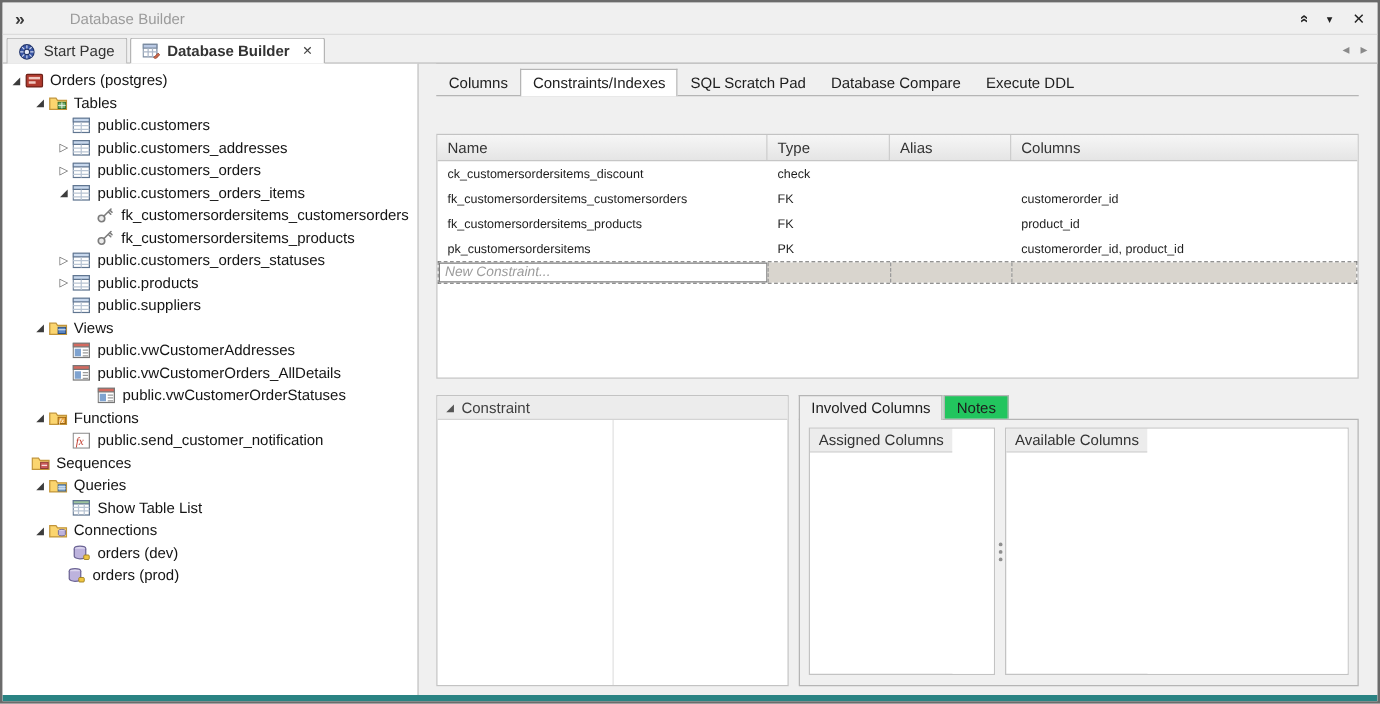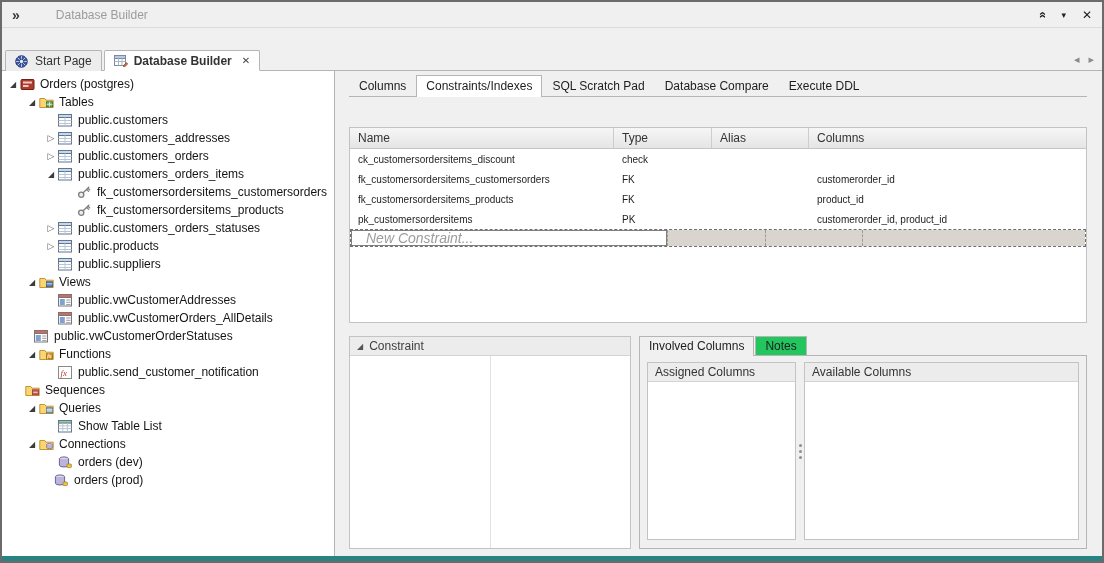--- a/index.html
+++ b/index.html
@@ -9,21 +9,21 @@
   
   .titlebar { height:26px; flex:none; display:flex; align-items:center; padding:0 10px; background:#f0f0f0; border-bottom:1px solid #dcdcdc; }
   .tb-chevrons { font-size:14px; font-weight:bold; color:#3a3a3a; margin-right:36px; }
   .tb-title { font-size:12px; color:#9b9b9b; }
   .tb-controls { margin-left:auto; display:flex; align-items:center; gap:16px; color:#222; }
   .tbc { font-size:12px; cursor:default; display:inline-block; }
   .tbc.rot { transform:rotate(-90deg); font-weight:bold; }
   .tbc.caret { font-size:9px; }
 
   
-  .doctabs { height:23px; flex:none; display:flex; align-items:flex-end; background:#f0f0f0; border-bottom:1px solid #b5b5b5; padding:0 3px;margin-top:20px; }
+  .doctabs { height:23px; flex:none; display:flex; align-items:flex-end; background:#f0f0f0; border-bottom:1px solid #b5b5b5; padding:0 3px; }
   .doctab { height:21px; display:flex; align-items:center; gap:5px; padding:0 9px; font-size:12px; color:#333; background:#ededed; border:1px solid #b5b5b5; border-bottom:none; border-radius:2px 2px 0 0; margin-right:2px; margin-bottom:-1px; }
   .doctab.active { background:#fff; font-weight:bold; border-bottom:1px solid #fff; }
   .tab-close { font-size:10px; color:#444; margin-left:5px; font-weight:normal; }
   .nav-arrows { margin-left:auto; align-self:center; display:flex; gap:9px; color:#8a8a8a; font-size:11px; padding-right:5px; }
 
   
   .main { flex:1; display:flex; min-height:0; }
   .tree { width:333px; flex:none; background:#fff; border-right:1px solid #b5b5b5; padding-top:4px; font-size:12px; color:#141414; overflow:hidden; }
   .tree-row { height:18px; display:flex; align-items:center; white-space:nowrap; cursor:default; }
   .tree-arrow { width:14px; flex:none; display:inline-flex; justify-content:center; align-items:center; font-size:8px; color:#3c3c3c; }
@@ -42,38 +42,38 @@
   .grid-header { display:flex; height:21px; background:linear-gradient(#f6f6f6,#e5e5e5); border-bottom:1px solid #c6c6c6; }
   .gh-cell { font-size:12px; color:#333; padding:3px 8px 0; border-right:1px solid #cdcdcd; overflow:hidden; white-space:nowrap; }
   .gh-cell:last-child { border-right:none; }
   .grid-row { display:flex; height:20px; align-items:center; font-size:10px; color:#1d1d1d; }
   .g-cell { padding:0 8px; overflow:hidden; white-space:nowrap; }
   .w-name { width:264px; flex:none; }
   .w-type { width:98px; flex:none; }
   .w-alias { width:97px; flex:none; }
   .w-cols { flex:1; min-width:0; }
   .grid-newrow { display:flex; height:18px; border:1px dashed #6e6e6e; align-items:stretch; }
-  .nr-name { width:316px; flex:none; background:#fff; border:1px solid #7f7f7f; display:flex; align-items:center; padding:0 14px; font-size:14px; font-style:italic; color:#9c9c9c; overflow:hidden; white-space:nowrap; }
+  .nr-name { width:263px; flex:none; background:#fff; border:1px solid #7f7f7f; display:flex; align-items:center; padding:0 4px; font-size:11px; font-style:italic; color:#9c9c9c; overflow:hidden; white-space:nowrap; }
   .nr-cell { background:#d9d5ce; border-left:1px dashed #9a9a9a; }
 
   
   .bottom { display:flex; margin-top:13px; flex:1; min-height:0; gap:8px; }
   .constraint-panel { width:282px; flex:none; display:flex; flex-direction:column; border:1px solid #c3c3c3; background:#fff; }
   .cp-header { height:19px; flex:none; background:#ececec; border-bottom:1px solid #d4d4d4; display:flex; align-items:center; gap:6px; padding:0 7px; font-size:12px; color:#3f3f3f; }
   .cp-arrow { font-size:8px; color:#555; }
   .cp-body { flex:1; display:flex; min-height:0; }
   .cp-col-left { width:141px; flex:none; border-right:1px solid #e2e2e2; }
   .cp-col-right { flex:1; }
 
   .right-panel { flex:1; min-width:0; display:flex; flex-direction:column; }
   .bottom-tabs { display:flex; flex:none; }
   .btab { padding:2px 9px 3px; font-size:12px; color:#1d1d1d; background:#22c55e; border:1px solid #b5b5b5; border-bottom:none; margin-right:1px; margin-bottom:-1px; cursor:default; }
   .btab.active { background:#f0f0f0; position:relative; z-index:2; }
   .rp-body { flex:1; min-height:0; border:1px solid #b5b5b5; background:#f0f0f0; display:flex; padding:6px 7px 8px; }
-  .listbox { display:flex; flex-direction:column; border:1px solid #c3c3c3; min-width:0; background:#fff; }
+  .listbox { display:flex; flex-direction:row; border:1px solid #c3c3c3; min-width:0; background:#fff; }
   .listbox.assigned { width:149px; flex:none; }
   .listbox.available { flex:1; }
   .lb-header { height:19px; flex:none; background:#ececec; border-bottom:1px solid #d4d4d4; font-size:12px; color:#333; padding:2px 7px 0; }
   .lb-body { flex:1; background:#fff; }
   .mini-splitter { width:8px; flex:none; display:flex; align-items:center; justify-content:center; cursor:ew-resize; }
   .dots { width:3px; height:3px; border-radius:50%; background:#8f8f8f; box-shadow:0 -6px 0 #8f8f8f, 0 6px 0 #8f8f8f; }
 
   .teal-strip { height:5px; flex:none; }
 </style>
 </head>
@@ -271,21 +271,21 @@
           <span class="icon">
             <svg width="14" height="13" viewBox="0 0 14 13">
               <rect x="0.5" y="0.5" width="13" height="11.5" fill="#fff" stroke="#777"></rect>
               <rect x="0.5" y="0.5" width="13" height="3" fill="#d46a5f" stroke="#777"></rect>
               <rect x="1.8" y="5" width="5" height="6" fill="#7fa3d0"></rect>
               <path d="M8.2 6 H12.5 M8.2 8.3 H12.5 M8.2 10.6 H12.5" stroke="#9a9a9a" fill="none"></path>
             </svg>
           </span>
           <span class="tree-label">public.vwCustomerOrders_AllDetails</span>
         </div>
-        <div class="tree-row" style="padding-left: 18px;">
+        <div class="tree-row" style="padding-left: 62px;">
           <span class="tree-arrow none"></span>
           <span class="icon">
             <svg width="14" height="13" viewBox="0 0 14 13">
               <rect x="0.5" y="0.5" width="13" height="11.5" fill="#fff" stroke="#777"></rect>
               <rect x="0.5" y="0.5" width="13" height="3" fill="#d46a5f" stroke="#777"></rect>
               <rect x="1.8" y="5" width="5" height="6" fill="#7fa3d0"></rect>
               <path d="M8.2 6 H12.5 M8.2 8.3 H12.5 M8.2 10.6 H12.5" stroke="#9a9a9a" fill="none"></path>
             </svg>
           </span>
           <span class="tree-label">public.vwCustomerOrderStatuses</span>

